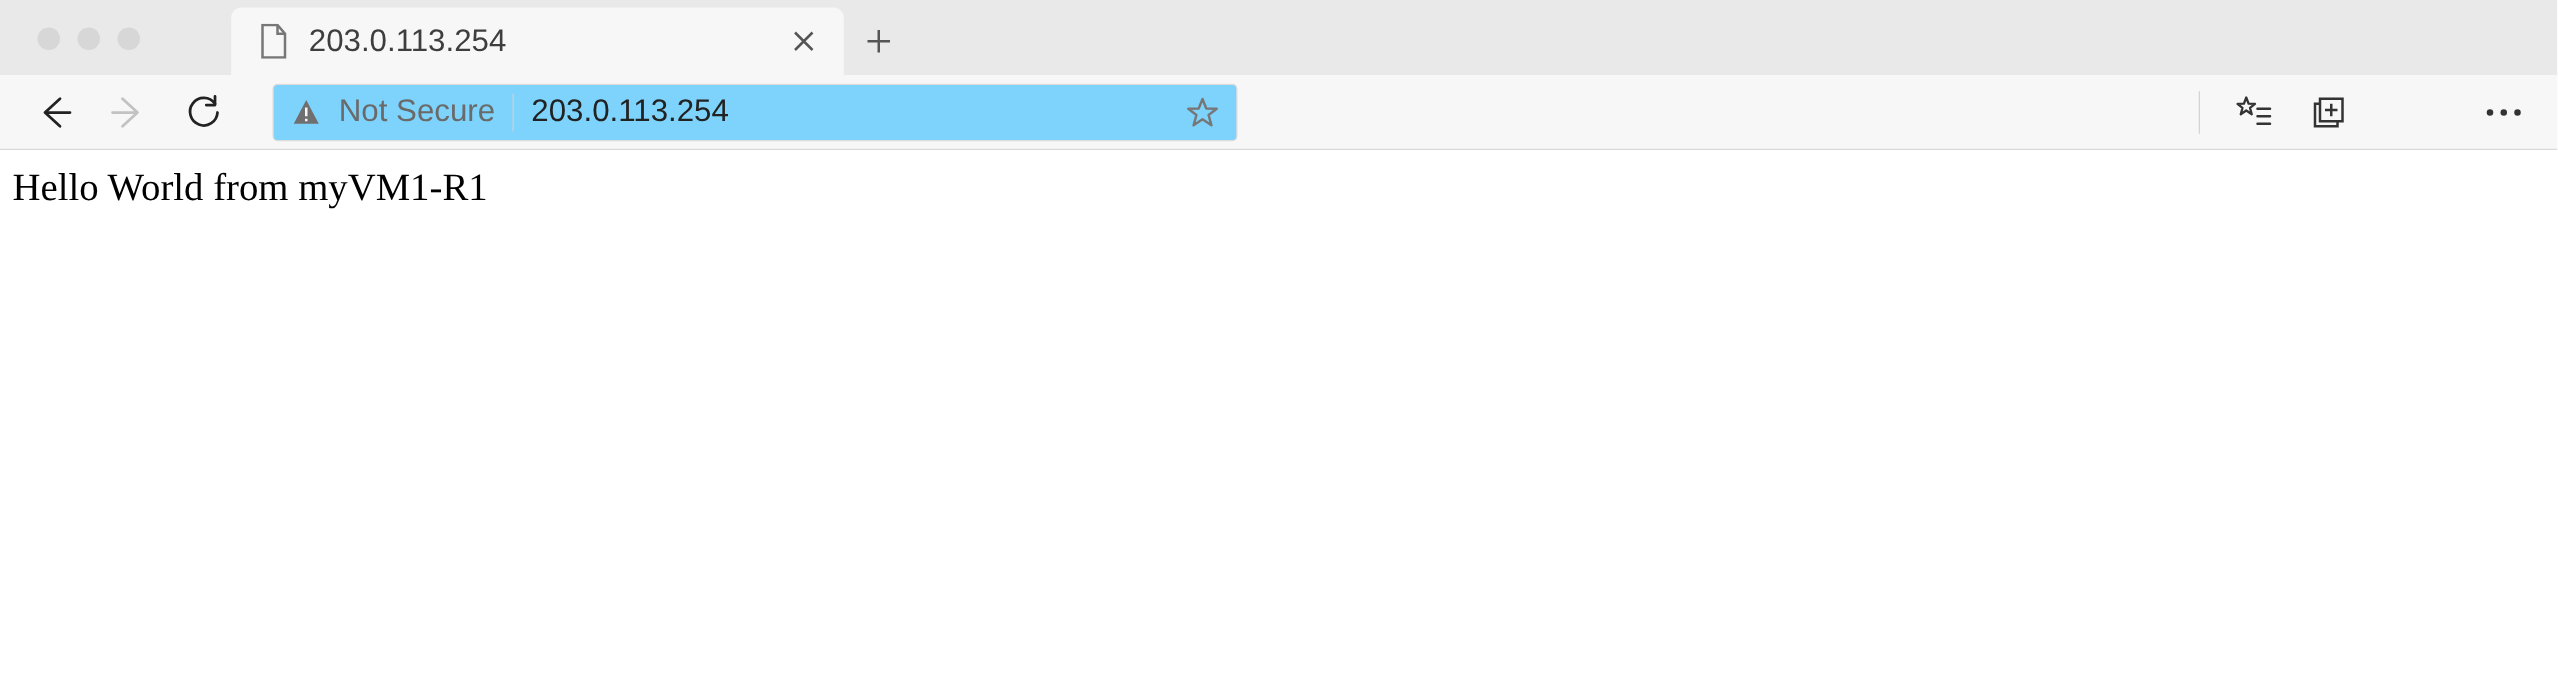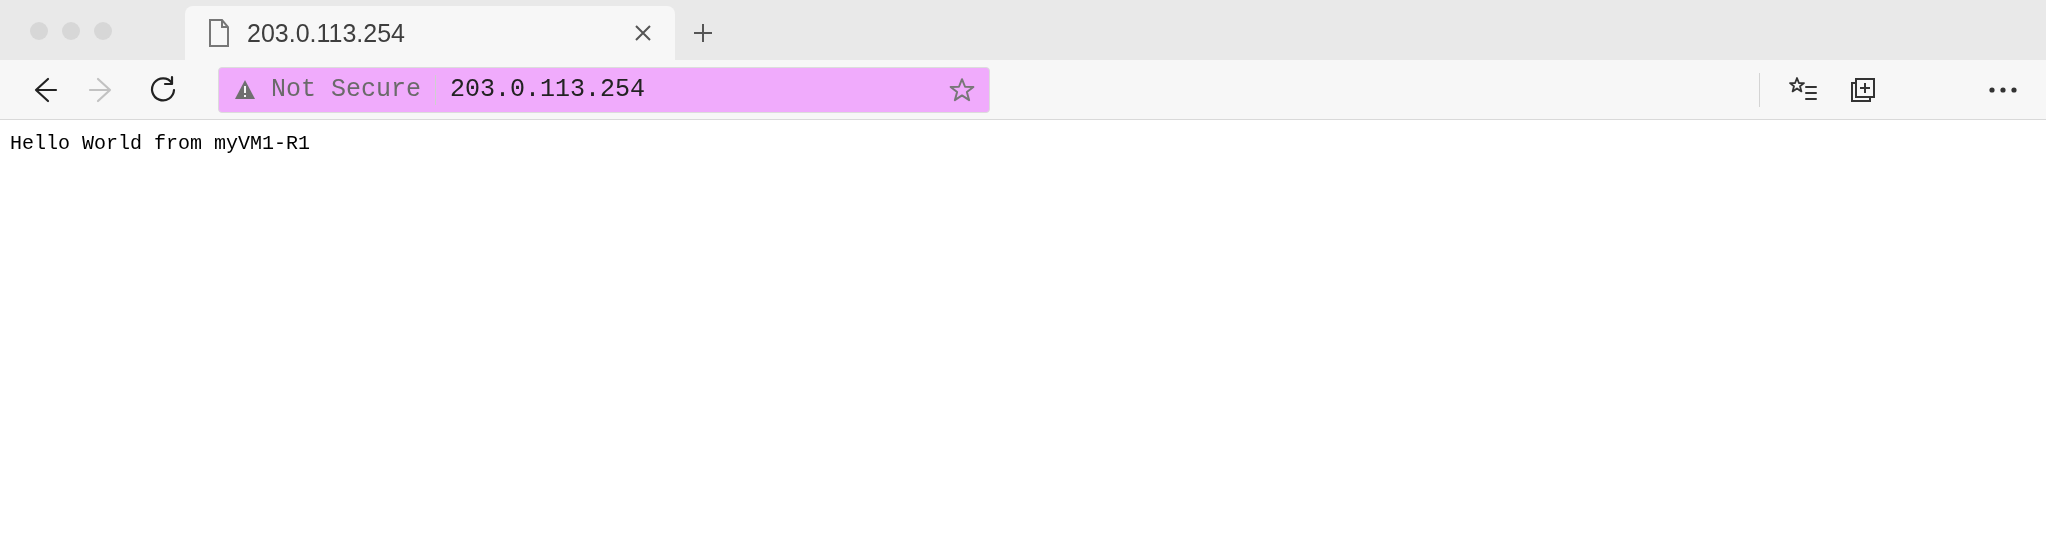--- a/index.html
+++ b/index.html
@@ -74,29 +74,28 @@
   .tb-btn {
     width:50px;height:50px;
     display:flex;align-items:center;justify-content:center;
     color:#333;
   }
   .tb-btn.disabled { color:#c2c2c2; }
   .addressbar {
     flex:1;
     max-width:1080px;
     height:46px;
-    background:#f0abfc;
+    background:#7dd3fc;
     border:1px solid #dcdcdc;
     border-radius:4px;
     display:flex;
     align-items:center;
     padding:0 14px;
     gap:14px;
     margin-left:20px;
-    font-family:Liberation Mono, monospace;
   }
   .sec-label {
     font-size:25px;
     color:#6a6a6a;
   }
   .vdiv {
     width:1px;height:30px;background:#cfcfcf;
   }
   .url-text {
     flex:1;
@@ -108,22 +107,22 @@
   }
   .toolbar-spacer { flex:1; }
   .vsep {
     width:1px;height:34px;background:#d4d4d4;
     margin:0 8px;
   }
 
   
   .page {
     padding:12px 10px;
-    font-family:Liberation Mono, monospace;
-    font-size:20px;
+    font-family:Liberation Serif, serif;
+    font-size:31px;
     color:#000;
   }
 
   svg { display:block; }
 </style>
 </head>
 <body>
 
 <div class="tabstrip">
   <div class="traffic-lights">

